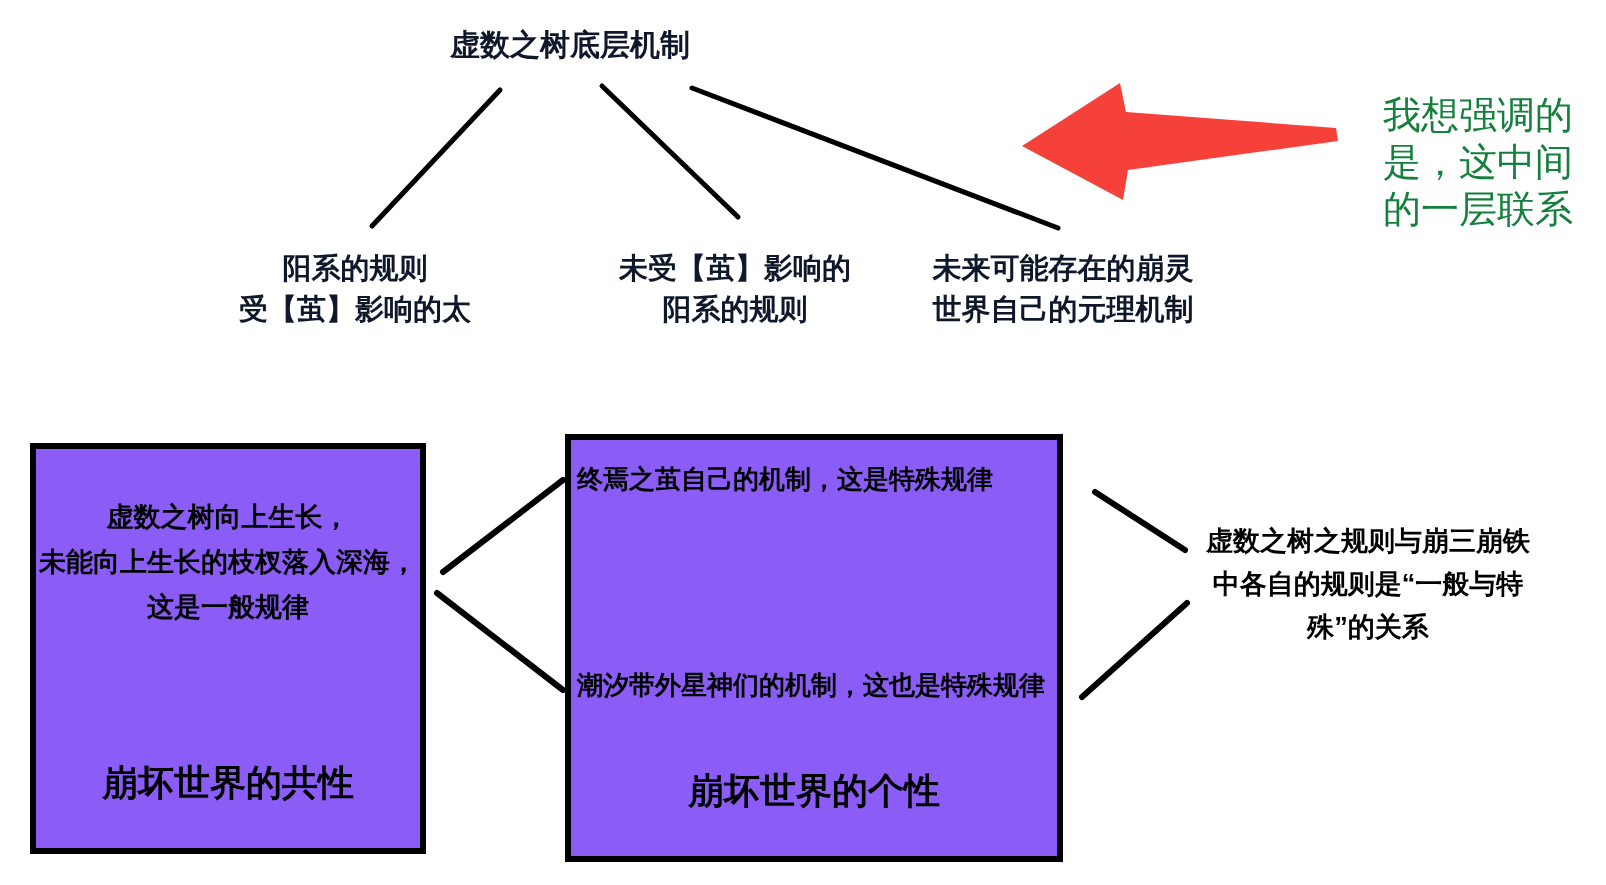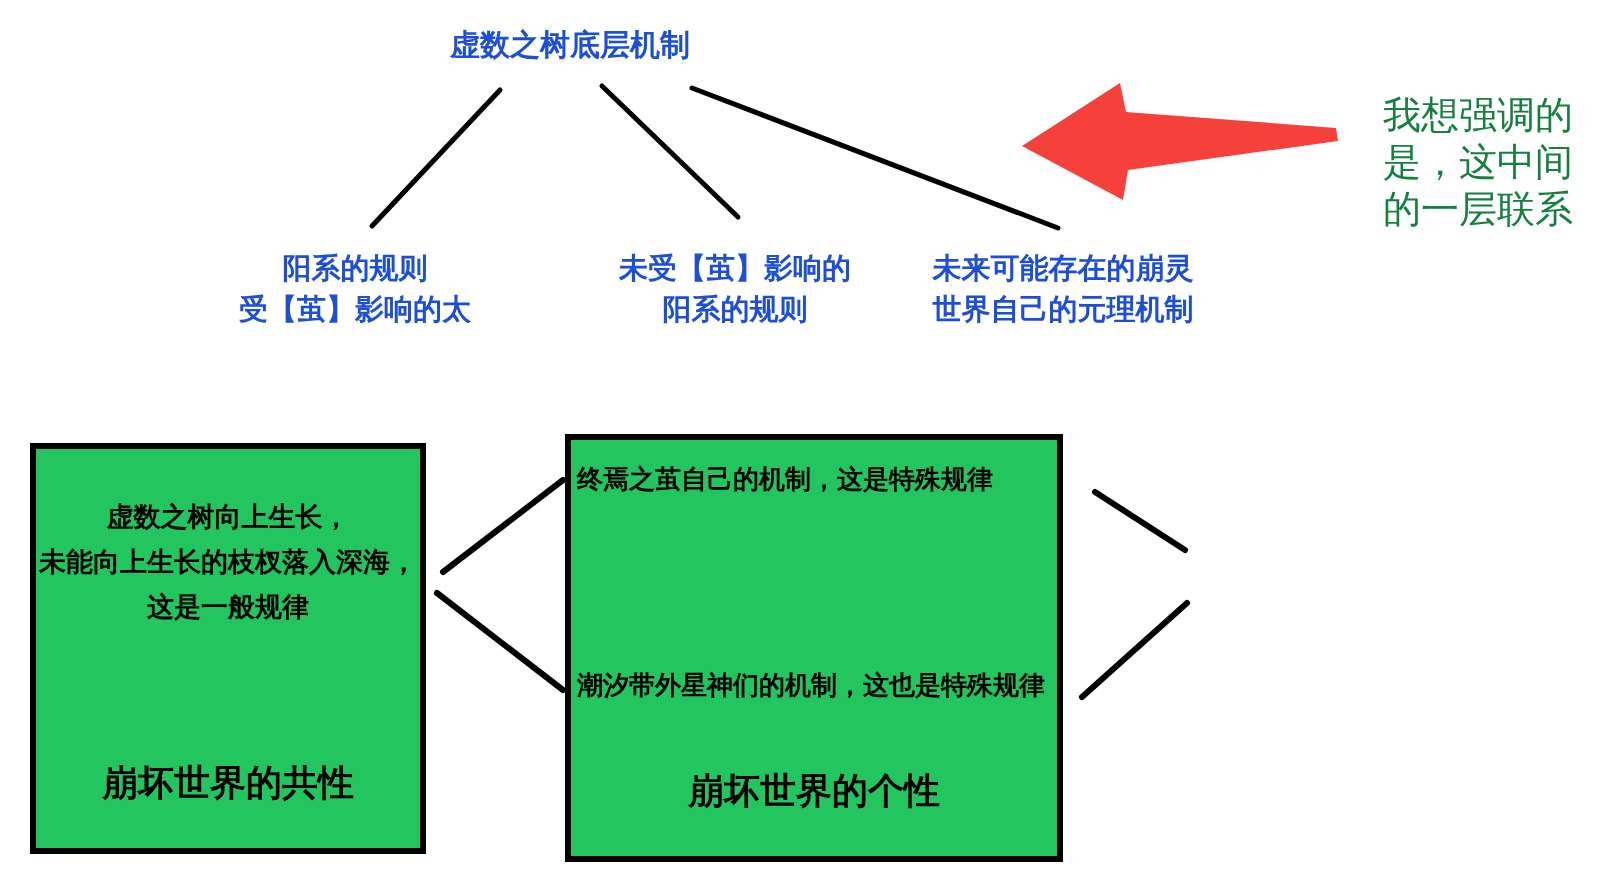--- a/index.html
+++ b/index.html
@@ -15,21 +15,21 @@
     background: #ffffff;
     overflow: hidden;
   }
   #edges {
     position: absolute;
     left: 0; top: 0;
     width: 1606px; height: 885px;
   }
   .node {
     position: absolute;
-    color: #1d4ed8;
+    color: #0f172a;
     font-weight: bold;
     text-align: center;
     white-space: nowrap;
   }
   .root-title {
     left: 400px; top: 28px; width: 340px;
     font-size: 30px; line-height: 34px;
   }
   .child { top: 248px; width: 300px; font-size: 29px; line-height: 41px; }
   .child1 { left: 205px; }
@@ -42,21 +42,21 @@
     color: #15803d;
     font-size: 38px; line-height: 47px;
     font-weight: normal;
     text-align: center;
     white-space: nowrap;
   }
 
   .dbox {
     position: absolute;
     border: 6px solid #000000;
-    background: #22c55e;
+    background: #8b5cf6;
     box-sizing: border-box;
   }
   .box-left  { left: 30px;  top: 443px; width: 396px; height: 411px; }
   .box-mid   { left: 565px; top: 434px; width: 498px; height: 428px; }
 
   .box-left-text {
     position: absolute; left: 0; right: 0; top: 46px;
     font-size: 27px; line-height: 45px; font-weight: bold;
     text-align: center; white-space: nowrap;
   }
@@ -130,14 +130,19 @@
     </div>
     <div class="box-footer">崩坏世界的共性</div>
   </div>
 
   <div class="dbox box-mid">
     <div class="mid-item mid-item-1">终焉之茧自己的机制，这是特殊规律</div>
     <div class="mid-item mid-item-2">潮汐带外星神们的机制，这也是特殊规律</div>
     <div class="box-footer">崩坏世界的个性</div>
   </div>
 
+  <div class="right-note">
+    <div>虚数之树之规则与崩三崩铁</div>
+    <div>中各自的规则是“一般与特</div>
+    <div>殊”的关系</div>
+  </div>
 
 </div>
 
 </body></html>

